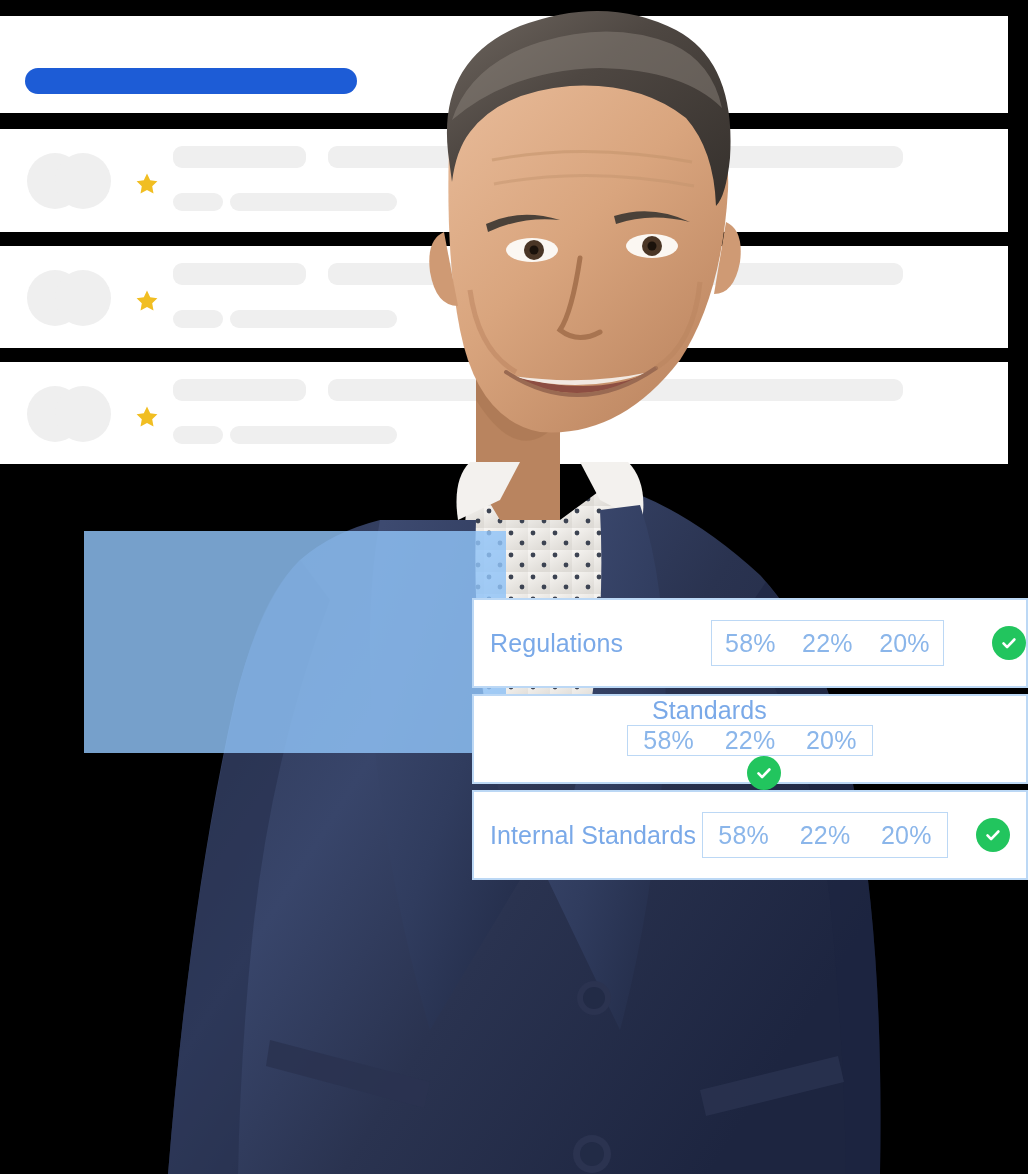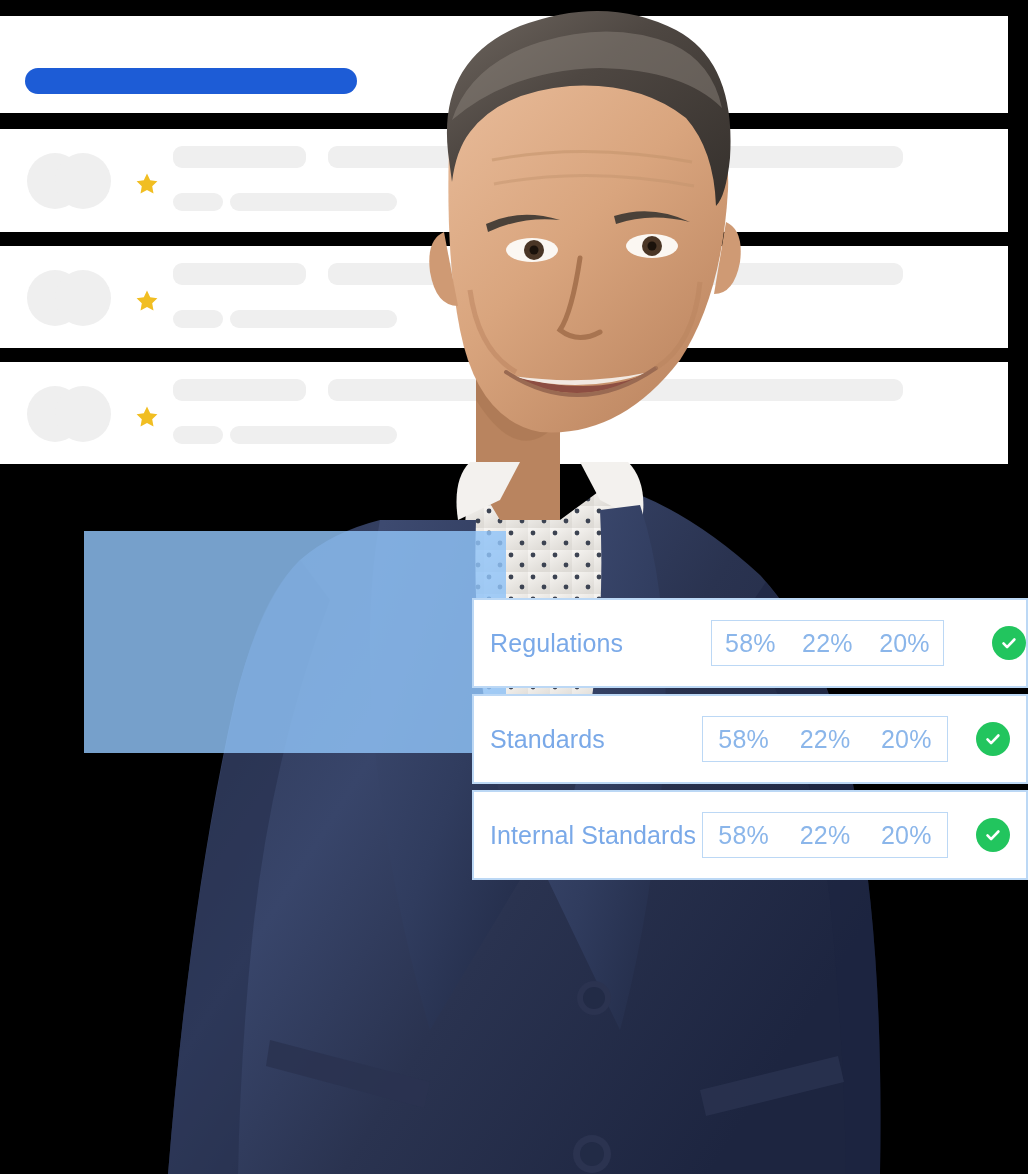--- a/index.html
+++ b/index.html
@@ -124,21 +124,21 @@
     left: 0;
     width: 556px;
     height: 90px;
     background: #ffffff;
     border: 2px solid #bcd8f5;
     box-sizing: border-box;
     display: flex;
     align-items: center;
   }
   #metric-card-0 { top: 0px; gap: 20px; }
-  #metric-card-1 { top: 96px; }
+  #metric-card-1 { top: 96px; flex-direction: column; }
   #metric-card-2 { top: 192px; }
 
   .metric-label {
     margin-left: 16px;
     width: 212px;
     font-size: 25px;
     color: #7aa9e8;
     letter-spacing: 0.1px;
     white-space: nowrap;
   }

